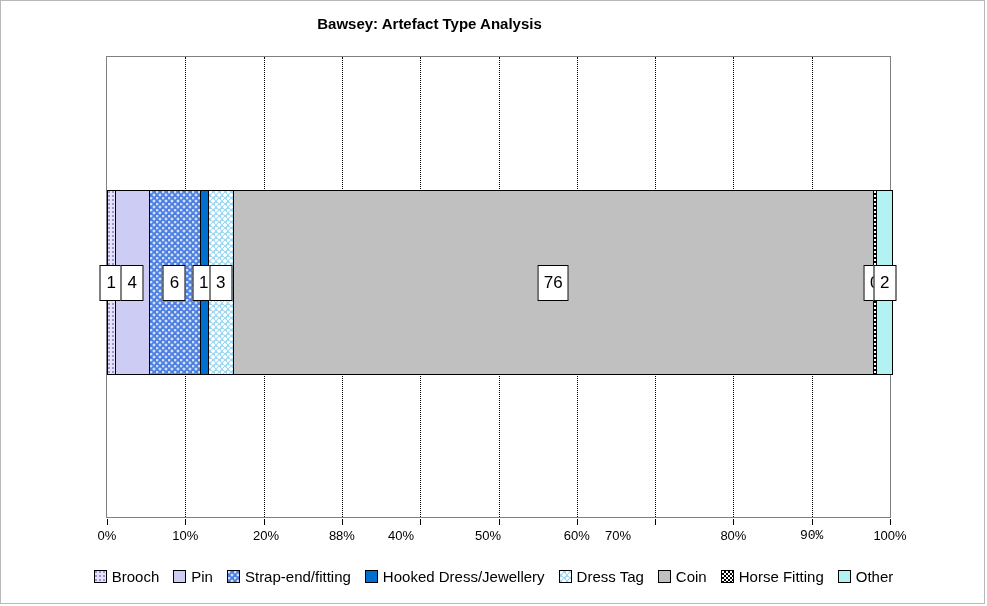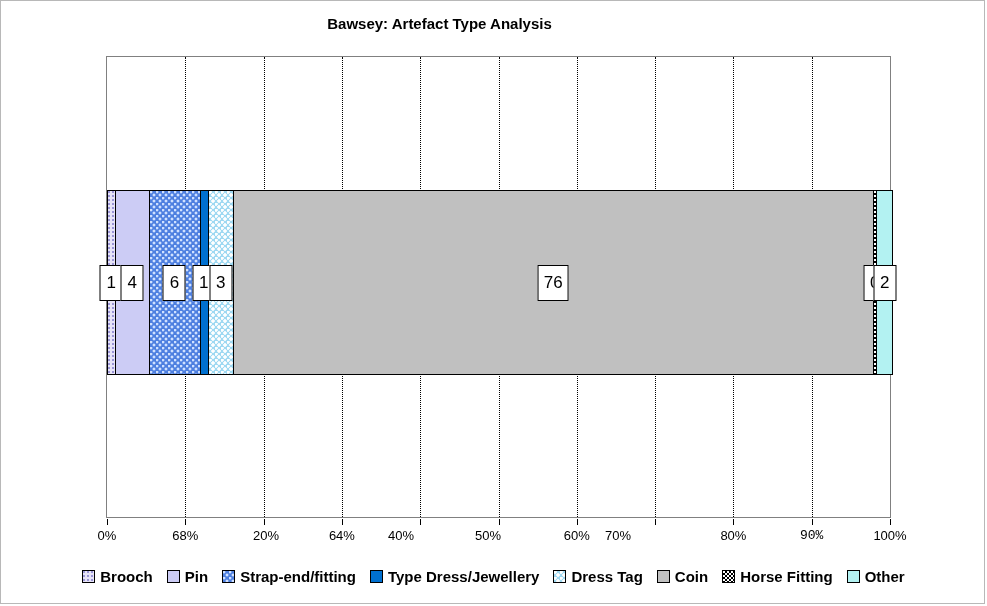--- a/index.html
+++ b/index.html
@@ -26,21 +26,20 @@
   #chart-title {
     position: absolute;
     left: 0;
     top: 14px;
     width: 857px;
     text-align: center;
     font-size: 15px;
     font-weight: bold;
     color: #000000;
     letter-spacing: 0px;
-    margin-left: 10px;
   }
   
   #plot-area {
     position: absolute;
     left: 105px;
     top: 55px;
     width: 785px;
     height: 462px;
     border: 1px solid #808080;
     box-sizing: border-box;
@@ -158,21 +157,20 @@
     width: 985px;
     display: flex;
     justify-content: center;
     align-items: center;
     gap: 0px;
   }
   .legend-item {
     display: flex;
     align-items: center;
     margin: 0 7px;
-    font-weight: bold;
   }
   .legend-swatch {
     width: 13px;
     height: 13px;
     border: 1px solid #000000;
     box-sizing: border-box;
     margin-right: 5px;
     flex: 0 0 auto;
     background-repeat: repeat;
   }
@@ -220,25 +218,25 @@
       <div class="data-label" style="left: 113.731px; top: 225.5px;">3</div>
       <div class="data-label" style="left: 446.31px; top: 225.5px;">76</div>
       <div class="data-label" style="left: 767.744px; top: 225.5px;">0</div>
       <div class="data-label" style="left: 777.661px; top: 225.5px;">2</div>
     </div>
 
   <div id="axis-ticks">
       <div class="tick" style="left: 106px;"></div>
       <div class="axis-label" style="left: 106px;">0%</div>
       <div class="tick" style="left: 184.3px;"></div>
-      <div class="axis-label" style="left: 184.3px;">68%</div>
+      <div class="axis-label" style="left: 184.3px;">10%</div>
       <div class="tick" style="left: 262.6px;"></div>
       <div class="axis-label" style="left: 265px;">20%</div>
       <div class="tick" style="left: 340.9px;"></div>
-      <div class="axis-label" style="left: 340.9px;">64%</div>
+      <div class="axis-label" style="left: 340.9px;">88%</div>
       <div class="tick" style="left: 419.2px;"></div>
       <div class="axis-label" style="left: 400px;">40%</div>
       <div class="tick" style="left: 497.5px;"></div>
       <div class="axis-label" style="left: 487px; text-align: right;">50%</div>
       <div class="tick" style="left: 575.8px;"></div>
       <div class="axis-label" style="left: 575.8px;">60%</div>
       <div class="tick" style="left: 654.1px;"></div>
       <div class="axis-label" style="left: 617px;">70%</div>
       <div class="tick" style="left: 732.4px;"></div>
       <div class="axis-label" style="left: 732.4px; text-align: center;">80%</div>
@@ -256,21 +254,21 @@
       <div class="legend-item">
         <span class="legend-swatch fill-pin"></span>
         <span class="legend-text">Pin</span>
       </div>
       <div class="legend-item">
         <span class="legend-swatch fill-strapend"></span>
         <span class="legend-text">Strap-end/fitting</span>
       </div>
       <div class="legend-item">
         <span class="legend-swatch fill-otherdress"></span>
-        <span class="legend-text">Type Dress/Jewellery</span>
+        <span class="legend-text">Hooked Dress/Jewellery</span>
       </div>
       <div class="legend-item">
         <span class="legend-swatch fill-hookedtag"></span>
         <span class="legend-text">Dress Tag</span>
       </div>
       <div class="legend-item">
         <span class="legend-swatch fill-coin"></span>
         <span class="legend-text">Coin</span>
       </div>
       <div class="legend-item">

